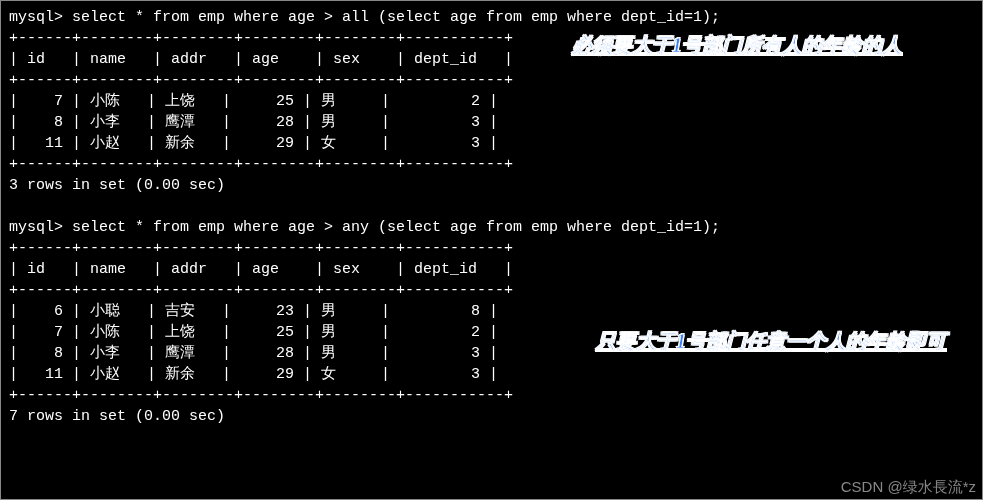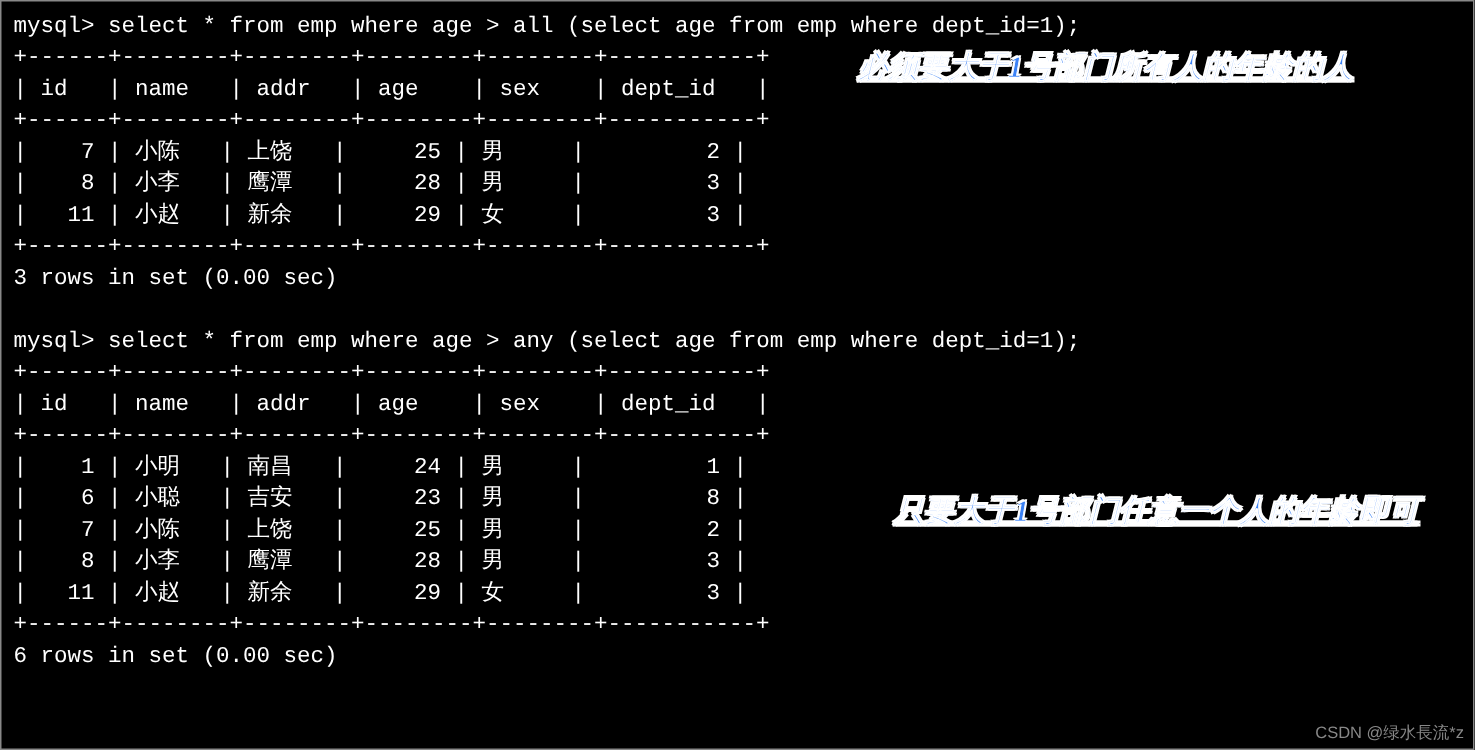--- a/index.html
+++ b/index.html
@@ -31,21 +31,21 @@
        1px  1px 0 #fff;
     font-style: italic;
     text-decoration: underline;
   }
   #anno1 { top: 30px; right: 80px; }
   #anno2 { top: 326px; right: 36px; }
   .watermark {
     position: absolute;
     bottom: 2px;
     right: 6px;
-    font-size: 11px;
+    font-size: 15px;
     color: #888;
     font-family: sans-serif;
   }
 </style>
 </head>
 <body>
 
 <div class="line"><span>mysql&gt; </span><span>select * from emp where age &gt; all (select age from emp where dept_id=1);</span></div>
 <div id="table1">
     <div class="line">+------+--------+--------+--------+--------+-----------+</div>
@@ -57,25 +57,24 @@
     <div class="line">+------+--------+--------+--------+--------+-----------+</div>
   </div>
 <div class="line">3 rows in set (0.00 sec)</div>
 <div class="line"> </div>
 
 <div class="line"><span>mysql&gt; </span><span>select * from emp where age &gt; any (select age from emp where dept_id=1);</span></div>
 <div id="table2">
     <div class="line">+------+--------+--------+--------+--------+-----------+</div>
     <div class="line">| id   | name   | addr   | age    | sex    | dept_id   |</div>
     <div class="line">+------+--------+--------+--------+--------+-----------+</div>
-    <div class="line">|    1 | 小明   | 南昌   |     24 | 男     |         1 |</div>
     <div class="line">|    6 | 小聪   | 吉安   |     23 | 男     |         8 |</div>
     <div class="line">|    7 | 小陈   | 上饶   |     25 | 男     |         2 |</div>
     <div class="line">|    8 | 小李   | 鹰潭   |     28 | 男     |         3 |</div>
     <div class="line">|   11 | 小赵   | 新余   |     29 | 女     |         3 |</div>
     <div class="line">+------+--------+--------+--------+--------+-----------+</div>
   </div>
-<div class="line">6 rows in set (0.00 sec)</div>
+<div class="line">7 rows in set (0.00 sec)</div>
 
 <div id="anno1" class="annotation">必须要大于1号部门所有人的年龄的人</div>
 <div id="anno2" class="annotation">只要大于1号部门任意一个人的年龄即可</div>
 
 <div class="watermark">CSDN @绿水長流*z</div>
 
 </body></html>

